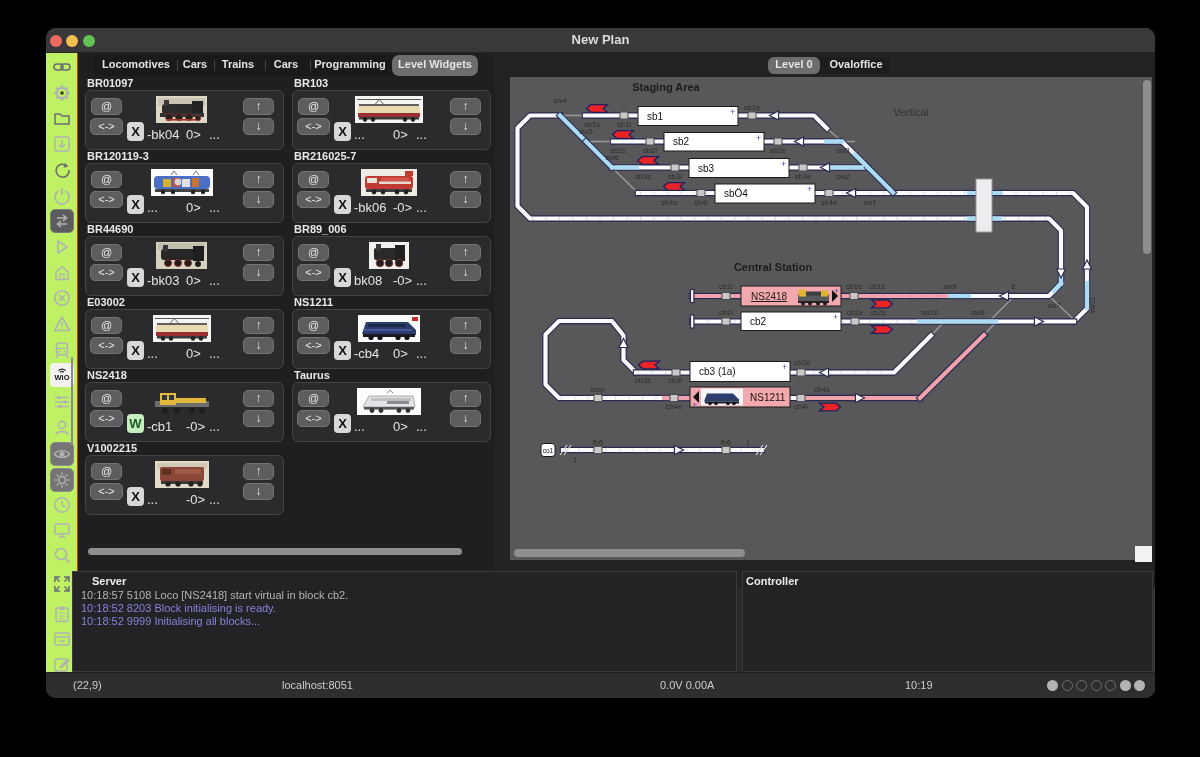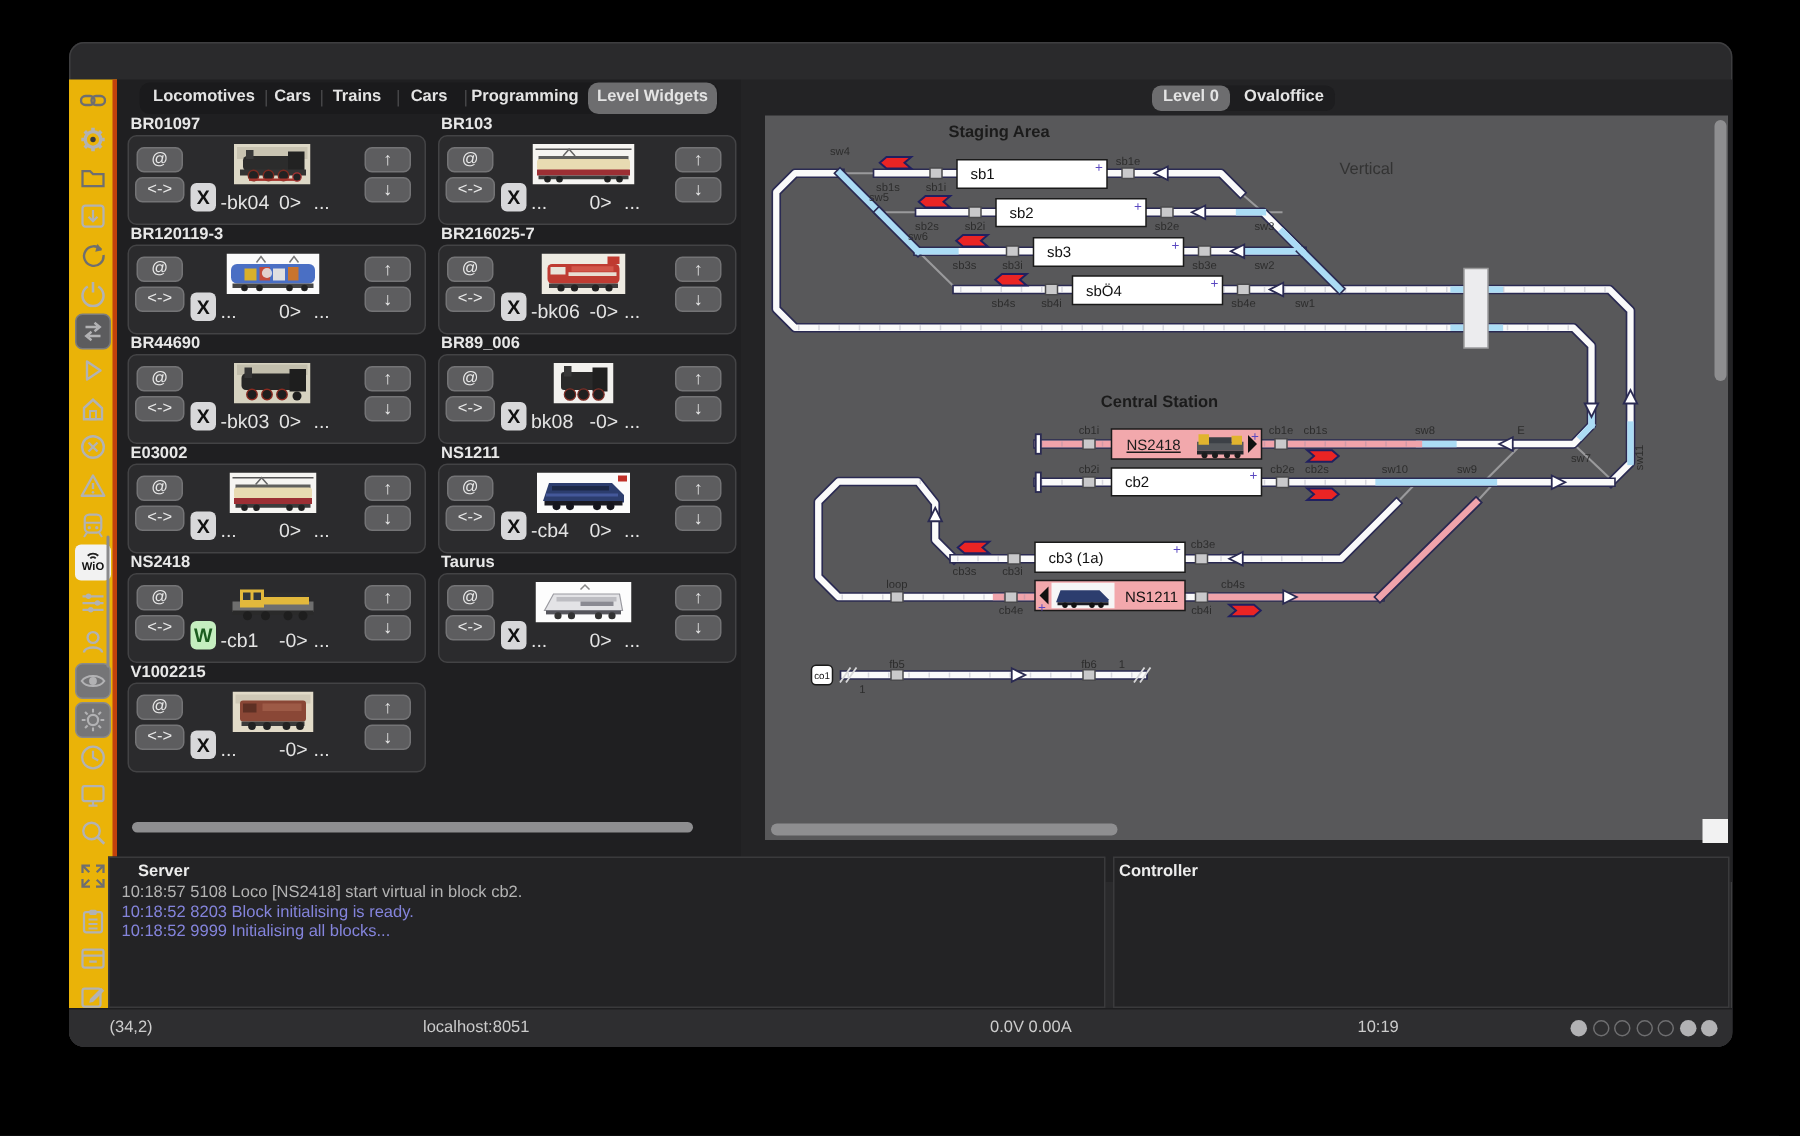--- a/index.html
+++ b/index.html
@@ -5,22 +5,22 @@
 html,body{width:1200px;height:757px;background:#000;overflow:hidden;
  font-family:"Liberation Sans",sans-serif}
 #win{position:absolute;left:46px;top:28px;width:1109px;height:670px;
  background:#2a2a2c;border-radius:10px;overflow:hidden;
  box-shadow:inset 0 0 0 1px #3e3e40}
 #titlebar{position:absolute;left:0;top:0;width:1109px;height:25px;background:#39393b;
  border-bottom:1px solid #242426}
 #title{position:absolute;left:0;top:4px;width:1109px;text-align:center;color:#dcdcdc;
  font-size:13px;font-weight:bold}
 .tl{position:absolute;top:7px;width:12px;height:12px;border-radius:6px}
-#sidebar{position:absolute;left:0;top:25px;width:32px;height:619px;background:#eab308;
- border-right:3px solid #c2410c}
+#sidebar{position:absolute;left:0;top:25px;width:32px;height:619px;background:#bef264;
+ border-right:1px solid #c2410c}
 .sic{position:absolute;left:7px;width:18px;height:18px}
 .sibg{position:absolute;left:4px;width:24px;height:24px;background:#5c5c5e;
  border:1px solid #7c7c7e;border-radius:5px}
 #lpane{position:absolute;left:32px;top:25px;width:416px;height:535px;background:#1f1f21}
 #ltabs{position:absolute;left:47px;top:27px;width:386px;height:21px;background:#1a1a1c;
  border-radius:7px}
 .tabtxt{position:absolute;top:4px;color:#e4e4e4;font-size:11px;font-weight:bold;white-space:nowrap;transform:translateX(-50%)}
 .tabsep{position:absolute;top:5px;width:1px;height:11px;background:#454547}
 .tabsel{position:absolute;background:#6d6d6f;border-radius:7px}
 #splitv{position:absolute;left:448px;top:25px;width:14px;height:535px;background:#232325}
@@ -45,20 +45,26 @@
  border:1px solid #3a3a3c}
 .loghead{position:absolute;color:#ececec;font-size:11px;font-weight:bold}
 .logline{position:absolute;font-size:11px;white-space:nowrap}
 #statusbar{position:absolute;left:0;top:644px;width:1109px;height:26px;background:#2e2e30;
  border-top:1px solid #1e1e20}
 .stx{position:absolute;top:7px;color:#cccccc;font-size:11px;white-space:nowrap}
 .dotf{position:absolute;top:8px;width:11px;height:11px;border-radius:6px;background:#b2b2b4}
 .doto{position:absolute;top:8px;width:11px;height:11px;border-radius:6px;border:1.5px solid #6e6e70}
 </style></head><body>
 <div id="win">
+<div id="titlebar">
+      <div class="tl" style="left:4px;background:#ed6a5e"></div>
+      <div class="tl" style="left:20px;background:#f5bf4f"></div>
+      <div class="tl" style="left:36.5px;background:#61c354"></div>
+      <div id="title">New Plan</div>
+    </div>
     <div id="sidebar">
       <svg class="sic" style="top:5px" width="18" height="18">
         <rect x="1" y="6" width="9" height="6" rx="3" fill="none" stroke="#6e6e70" stroke-width="1.6"></rect>
         <rect x="8" y="6" width="9" height="6" rx="3" fill="none" stroke="#6e6e70" stroke-width="1.6"></rect>
       </svg>
       <svg class="sic" style="top:31px" width="18" height="18">
         <circle cx="9" cy="9" r="5.2" fill="none" stroke="#b2b2b4" stroke-width="2.2"></circle>
         <circle cx="9" cy="9" r="1.8" fill="#39393b"></circle>
         <g stroke="#b2b2b4" stroke-width="2.4">
           <line x1="9" y1="1.2" x2="9" y2="3.8"></line>
@@ -663,21 +669,21 @@
     <div class="sb" style="left:468px;top:521px;width:231px;height:8px"></div>
     <div style="position:absolute;left:1089px;top:518px;width:17px;height:16px;background:#f2f2f2"></div>
     <div id="logl"></div>
     <div id="logr"></div>
     <div class="loghead" style="left:46px;top:547px">Server</div>
     <div class="loghead" style="left:700px;top:547px">Controller</div>
     <div class="logline" style="left:35px;top:561px;color:#b4b4b4">10:18:57 5108 Loco [NS2418] start virtual in block cb2.</div>
     <div class="logline" style="left:35px;top:574px;color:#8484dc">10:18:52 8203 Block initialising is ready.</div>
     <div class="logline" style="left:35px;top:587px;color:#8484dc">10:18:52 9999 Initialising all blocks...</div>
     <div id="statusbar"></div>
-    <div class="stx" style="left:27px;top:651px">(34,2)</div>
+    <div class="stx" style="left:27px;top:651px">(22,9)</div>
     <div class="stx" style="left:236px;top:651px">localhost:8051</div>
     <div class="stx" style="left:614px;top:651px">0.0V 0.00A</div>
     <div class="stx" style="left:859px;top:651px">10:19</div>
     <div class="dotf" style="left:1001px;top:652px"></div>
     <div class="doto" style="left:1015.5px;top:652px"></div>
     <div class="doto" style="left:1030.0px;top:652px"></div>
     <div class="doto" style="left:1044.5px;top:652px"></div>
     <div class="doto" style="left:1059.0px;top:652px"></div>
     <div class="dotf" style="left:1073.5px;top:652px"></div>
     <div class="dotf" style="left:1088.0px;top:652px"></div>

